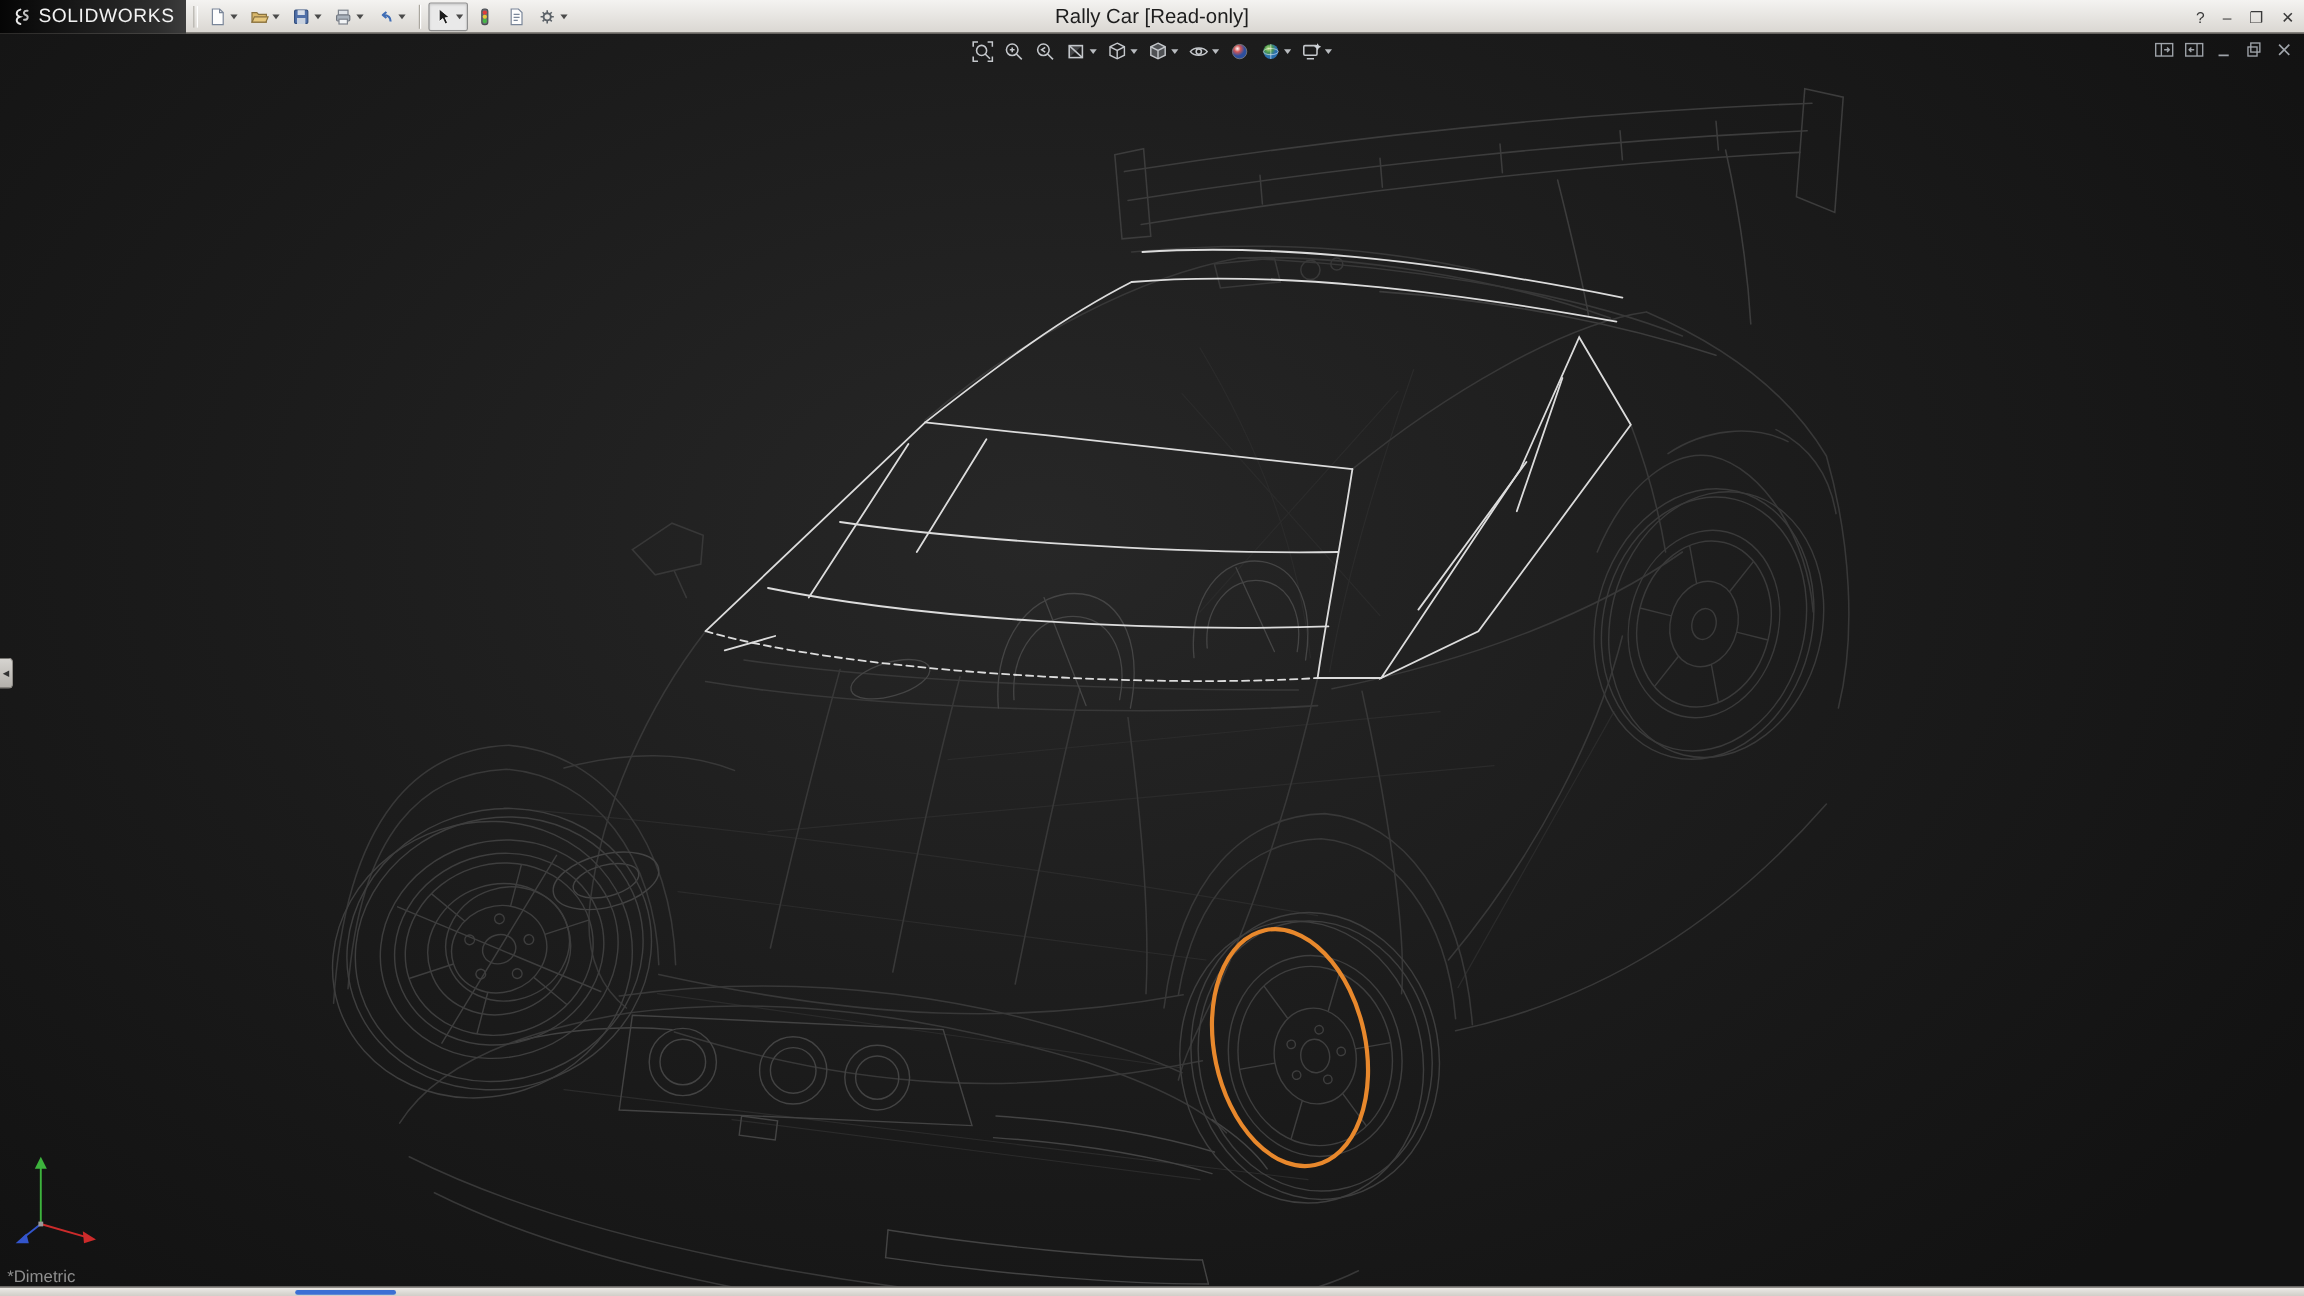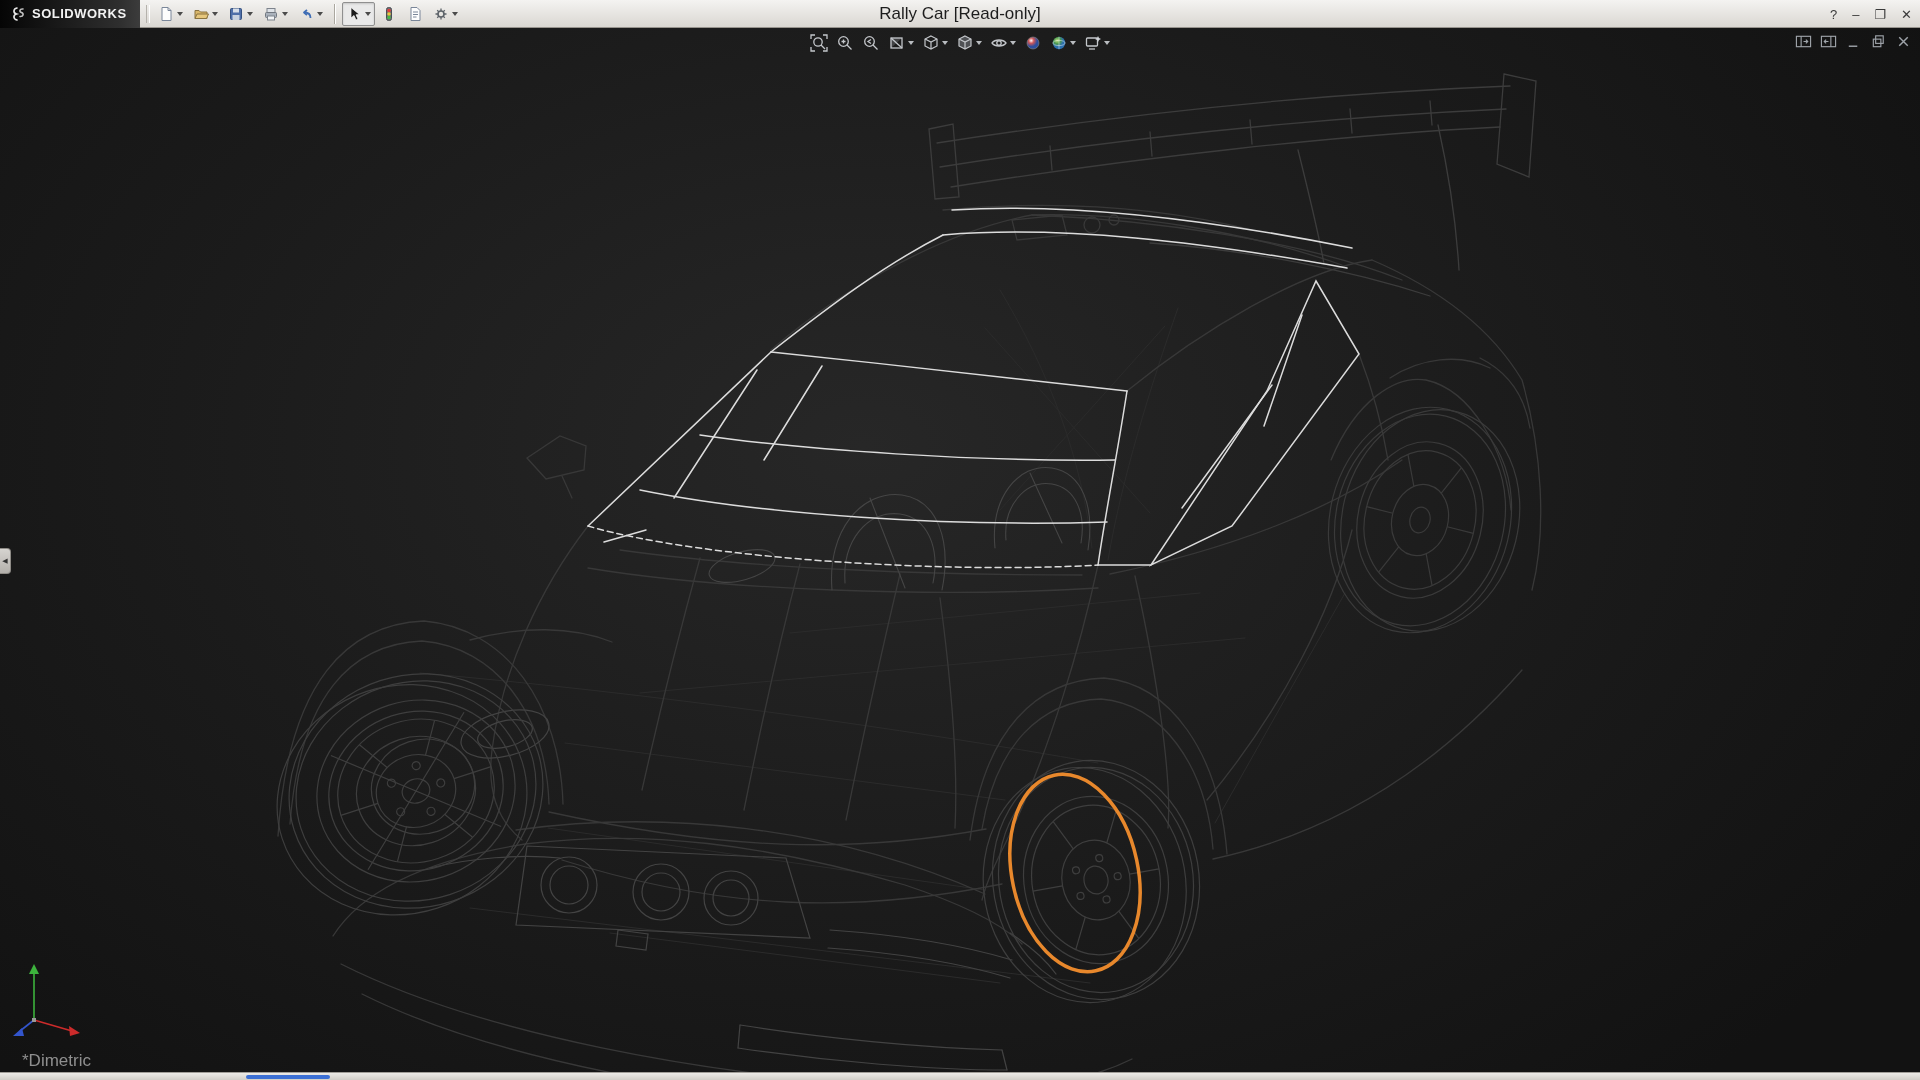--- a/index.html
+++ b/index.html
@@ -4,21 +4,21 @@
 <style>
   *{margin:0;padding:0;box-sizing:border-box}
   html,body{width:1920px;height:1080px;overflow:hidden;font-family:"Liberation Sans",sans-serif;background:#000}
   .window{position:relative;width:1920px;height:1080px;background:#1c1c1c}
 
   
   .titlebar{position:absolute;top:0;left:0;right:0;height:28px;display:flex;align-items:center;
     background:linear-gradient(#f4f3f1,#dad7d2);border-bottom:1px solid #98948e;z-index:30}
   .logo{height:28px;min-width:140px;background:linear-gradient(90deg,#050505,#2e2e2e 85%,#3c3c3c);
     display:flex;align-items:center;gap:6px;padding:0 10px;color:#fff}
-  .logo .brand{font-size:13px;font-weight:bold;letter-spacing:.5px;color:#f2f2f2}
+  .logo .brand{font-size:16px;font-weight:normal;letter-spacing:.5px;color:#f2f2f2}
   .grip{width:4px;height:18px;margin:0 4px 0 6px;border-left:1px solid #b5b2ac;border-right:1px solid #fff}
   .tb-buttons{display:flex;align-items:center;gap:2px}
   .tb-btn{display:flex;align-items:center;height:24px;padding:3px 3px;border-radius:2px;border:1px solid transparent}
   .tb-btn.active{background:#e9e9e9;border:1px solid #8f8f8f;box-shadow:inset 0 1px 2px rgba(0,0,0,.15)}
   .tb-sep{width:1px;height:20px;background:#aaa79f;margin:0 5px;box-shadow:1px 0 0 #fff}
   .dd{width:0;height:0;border-left:3px solid transparent;border-right:3px solid transparent;border-top:4px solid #4a4a4a;margin-left:3px}
   .icn16{width:16px;height:16px;display:block}
   .win-title{position:absolute;left:50%;transform:translateX(-50%);font-size:17px;color:#1d1d1d;white-space:nowrap}
   .win-controls{position:absolute;right:8px;top:0;height:28px;display:flex;align-items:center;gap:15px;color:#3a3a3a;font-size:13px}
   .win-controls span{cursor:default;line-height:1}
@@ -35,21 +35,21 @@
   .dd-light{width:0;height:0;border-left:3px solid transparent;border-right:3px solid transparent;border-top:4px solid #b9bcc0;margin-left:2px}
 
   
   .doc-controls{position:absolute;top:5px;right:8px;display:flex;align-items:center;gap:8px;z-index:5}
   .doc-controls svg{width:17px;height:17px;display:block}
 
   
   .left-tab{position:absolute;left:0;top:520px;width:11px;height:26px;background:linear-gradient(#d6d4d0,#b3b0ab);
     border:1px solid #8e8b86;border-left:none;border-radius:0 4px 4px 0;display:flex;align-items:center;justify-content:center;
     font-size:7px;color:#333;z-index:5}
-  .orientation{position:absolute;left:22px;bottom:1px;font-size:17px;color:#8f8f8f;z-index:5}
+  .orientation{position:absolute;left:6px;bottom:1px;font-size:14px;color:#8f8f8f;z-index:5}
   .triad{position:absolute;left:10px;bottom:28px;z-index:5}
 
   
   .statusbar{position:absolute;bottom:0;left:0;right:0;height:8px;background:linear-gradient(#edebe7,#d1cec8);
     border-top:1px solid #a19e98;z-index:30}
   .status-accent{position:absolute;left:246px;top:2px;width:84px;height:4px;background:#3b6fd4;border-radius:2px}
 </style>
 </head>
 <body>
 

